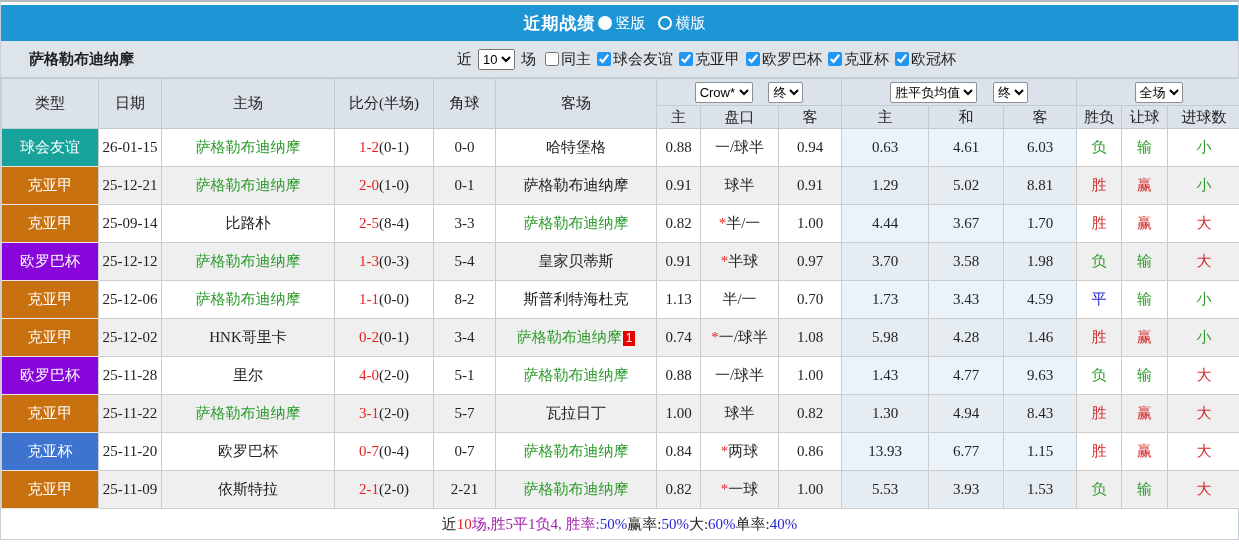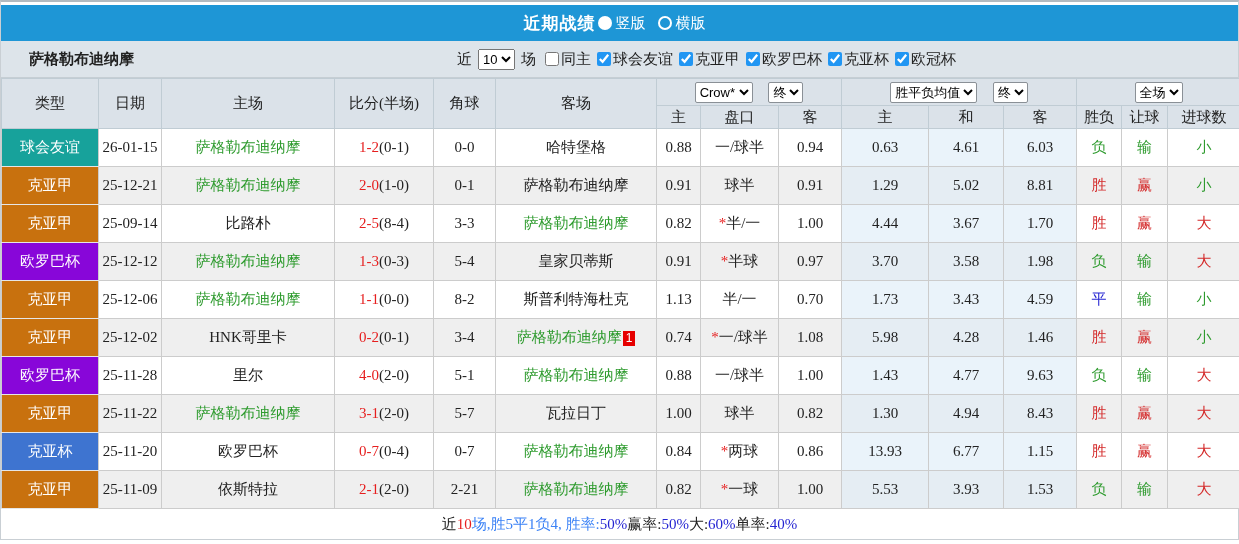--- a/index.html
+++ b/index.html
@@ -314,21 +314,21 @@
           <td style="color: rgb(46, 155, 46);">负</td>
           <td style="color: rgb(46, 155, 46);">输</td>
           <td style="color: rgb(212, 43, 43);">大</td>
         </tr>
       </tbody>
   </table>
 
   <div class="footer" id="footer-line">
       <span style="color: rgb(34, 34, 34);">近</span>
       <span style="color: rgb(230, 30, 30);">10</span>
-      <span style="color: #3b82f6;">场,胜5平1负4, 胜率:</span>
+      <span style="color: #a21caf;">场,胜5平1负4, 胜率:</span>
       <span style="color: rgb(37, 37, 210);">50%</span>
       <span style="color: rgb(34, 34, 34);"> 赢率:</span>
       <span style="color: rgb(37, 37, 210);">50%</span>
       <span style="color: rgb(34, 34, 34);"> 大:</span>
       <span style="color: rgb(37, 37, 210);">60%</span>
       <span style="color: rgb(34, 34, 34);"> 单率:</span>
       <span style="color: rgb(37, 37, 210);">40%</span>
     </div>
 </div>
 

